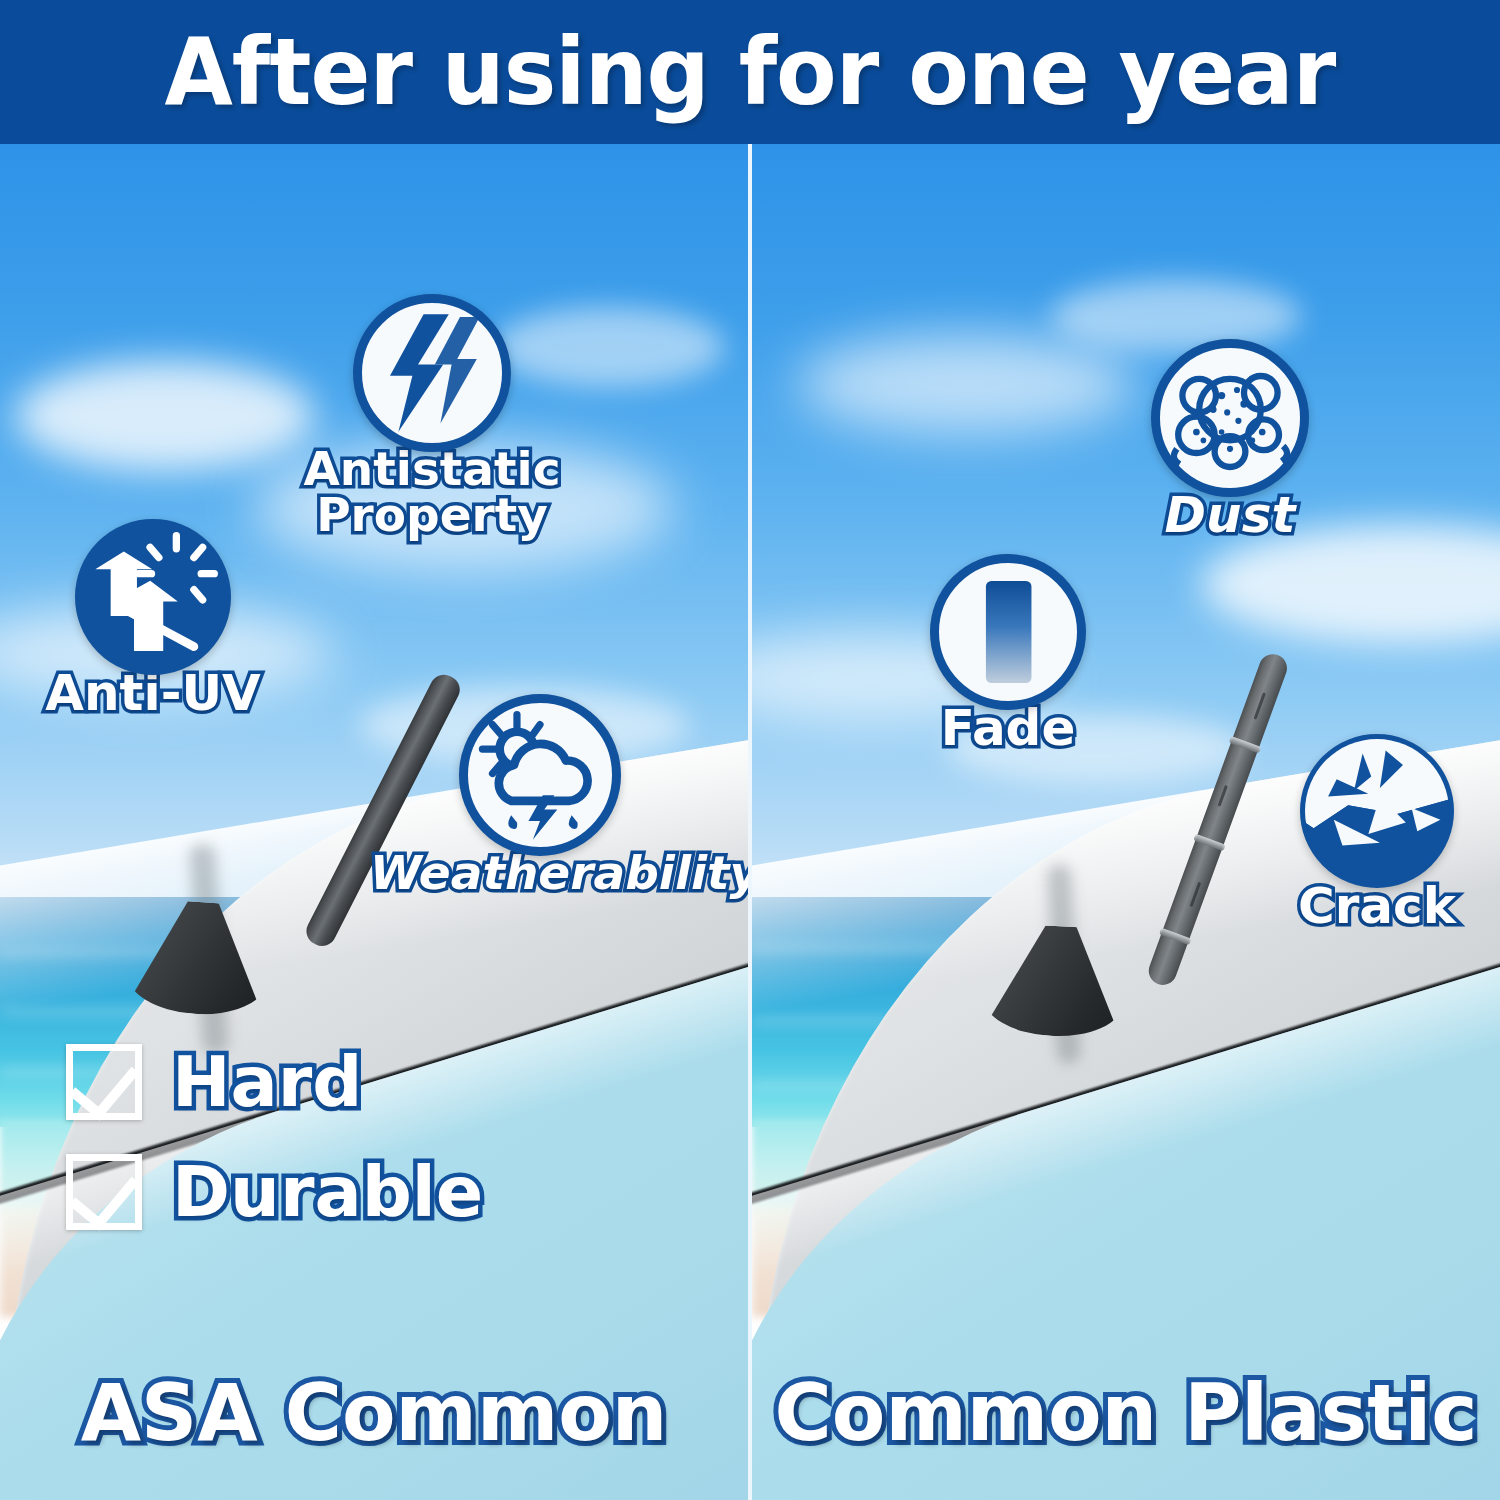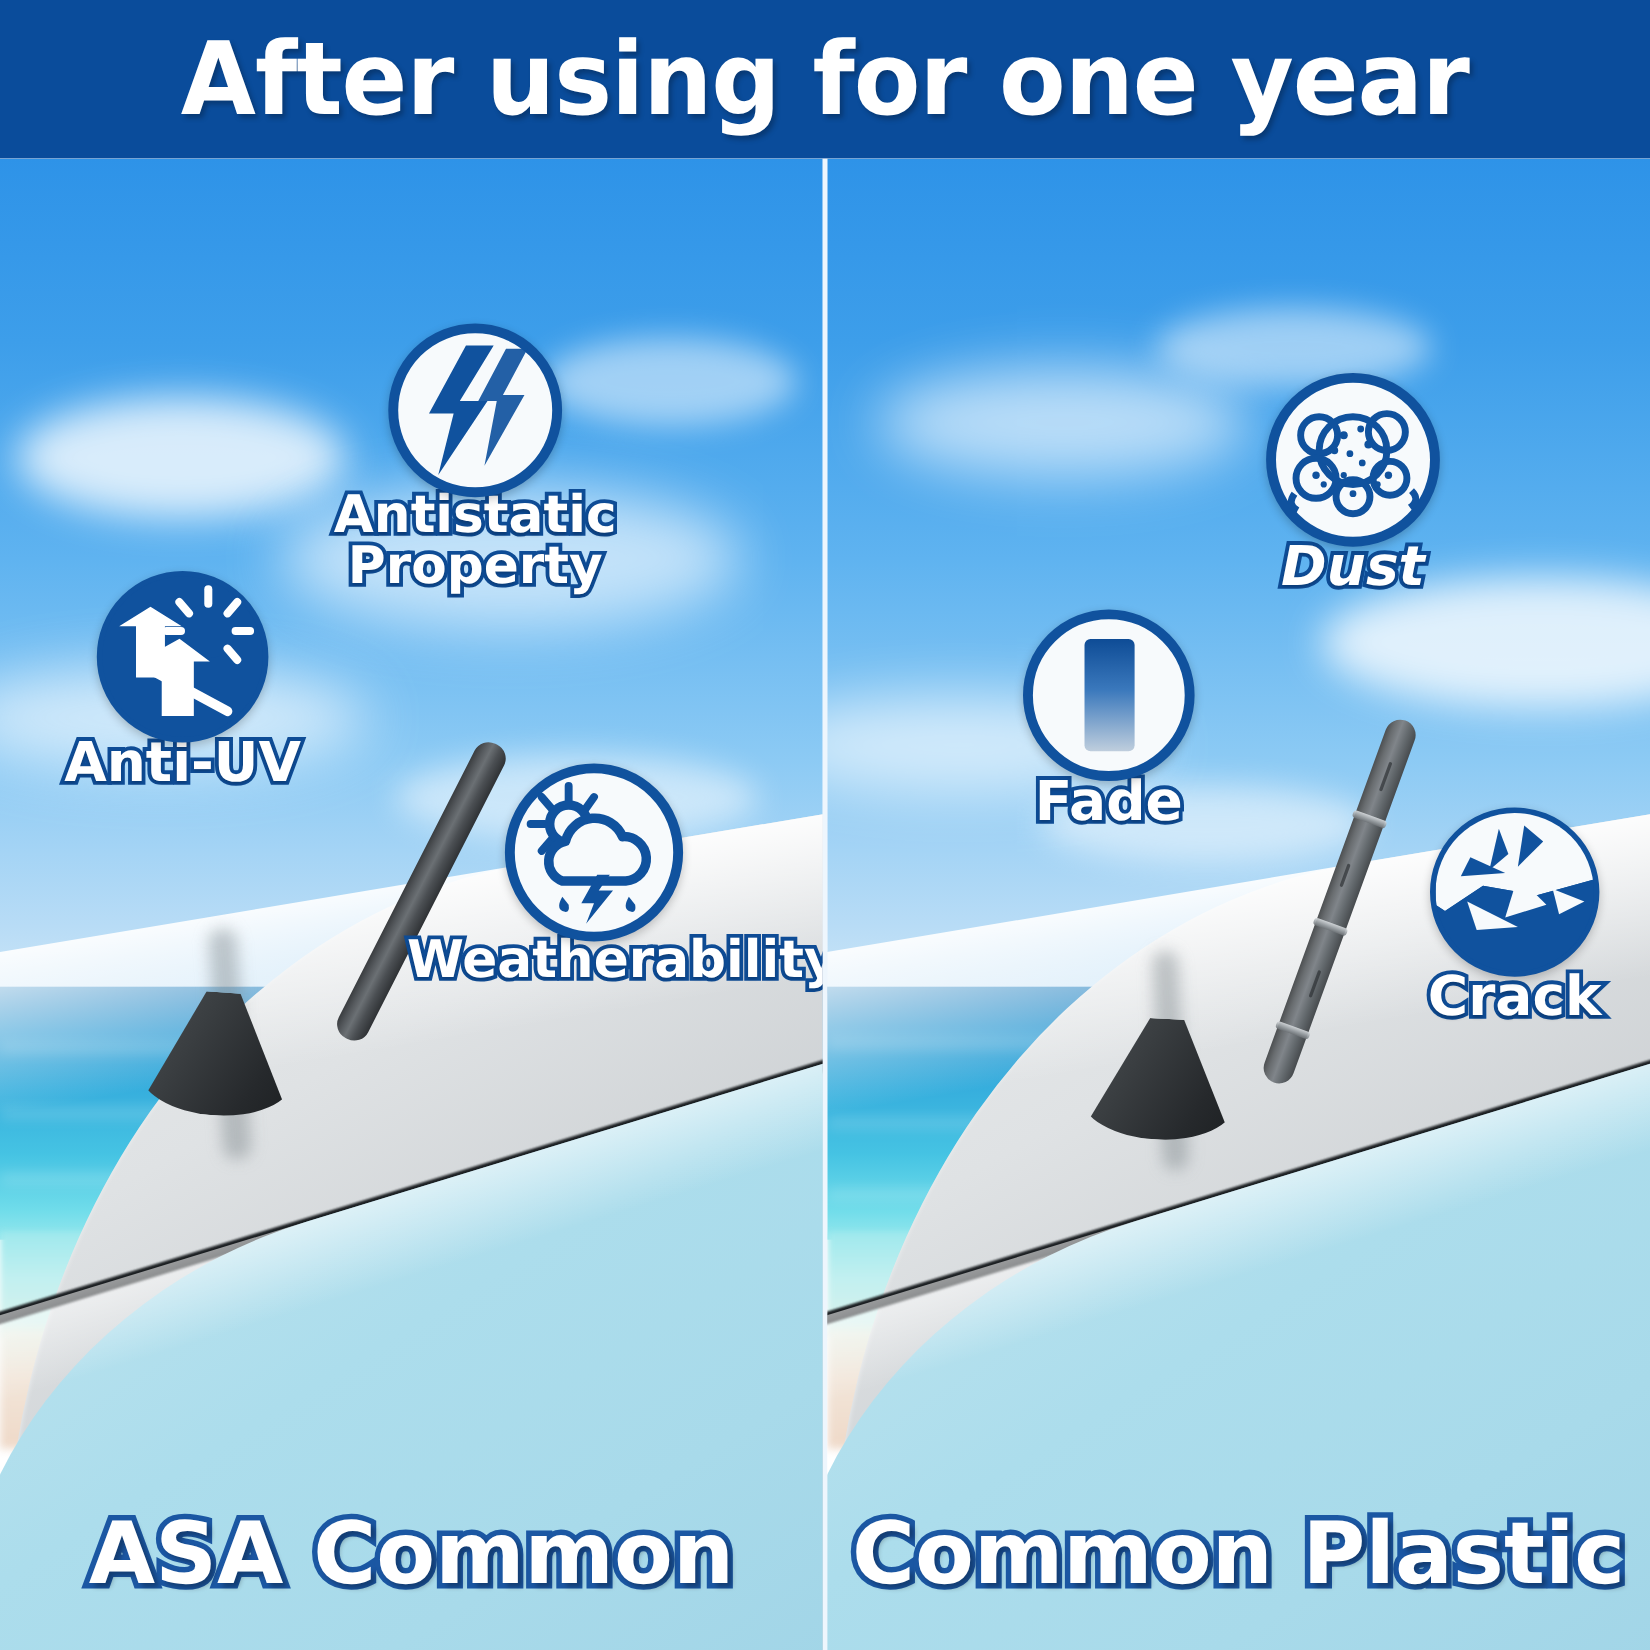--- a/index.html
+++ b/index.html
@@ -228,21 +228,21 @@
         <div class="badge-circle light" style="width:140px;height:140px;margin:0 auto;">
           <svg viewBox="0 0 100 100" aria-hidden="true">
             <path d="M44 8 L20 52 L36 52 L26 92 L58 44 L40 44 L62 8 Z" fill="#10529E"></path>
             <path d="M70 10 L52 44 L64 44 L56 86 L82 40 L68 40 L84 10 Z" fill="#10529E" opacity=".92"></path>
           </svg>
         </div>
         <div class="badge-label" style="font-size:47px;">Antistatic
 Property</div>
       </div>
 
-      <div class="badge" style="left:36px;top:375px;width:260px;">
+      <div class="badge" style="left:23px;top:375px;width:260px;">
         <div class="badge-circle solid" style="width:146px;height:146px;margin:0 auto;">
           <svg viewBox="0 0 100 100" aria-hidden="true">
             <circle cx="66" cy="34" r="17" fill="#10529E"></circle>
             <g stroke="#ffffff" stroke-width="5" stroke-linecap="round">
               <line x1="66" y1="8" x2="66" y2="17"></line>
               <line x1="84" y1="16" x2="78" y2="23"></line>
               <line x1="92" y1="34" x2="83" y2="34"></line>
               <line x1="84" y1="52" x2="78" y2="45"></line>
               <line x1="48" y1="16" x2="54" y2="23"></line>
               <line x1="40" y1="34" x2="49" y2="34"></line>
@@ -265,23 +265,33 @@
               <line x1="17" y1="49" x2="23" y2="42"></line>
               <line x1="50" y1="15" x2="45" y2="22"></line>
             </g>
             <circle cx="34" cy="32" r="12" fill="none" stroke="#10529E" stroke-width="6"></circle>
             <path d="M30 68 a13 13 0 0 1 2 -25 a19 19 0 0 1 36 -3 a13 13 0 0 1 2 28 Z" fill="#f7fafc" stroke="#10529E" stroke-width="6" stroke-linejoin="round"></path>
             <path d="M52 64 L42 82 L50 82 L45 95 L62 74 L53 74 L60 64 Z" fill="#10529E"></path>
             <path d="M30 78 q-4 7 0 9 q5 2 4 -4 Z" fill="#10529E"></path>
             <path d="M72 78 q-4 7 0 9 q5 2 4 -4 Z" fill="#10529E"></path>
           </svg>
         </div>
-        <div class="badge-label" style="font-size:47px;">Weatherability</div>
-      </div>
-
+        <div class="badge-label" style="font-size:47px;font-style:italic;">Weatherability</div>
+      </div>
+
+      <div class="checks">
+        <div class="check-row">
+          <div class="check-box"></div>
+          <div class="check-label">Hard</div>
+        </div>
+        <div class="check-row">
+          <div class="check-box"></div>
+          <div class="check-label">Durable</div>
+        </div>
+      </div>
 
       <div class="foot-title">ASA Common</div>
     </div>
 
     <div class="panel right">
 
       <div class="sky"></div>
       <div class="cloud c2" style="left:6%;top:14%;width:340px;height:100px;"></div>
       <div class="cloud c3" style="left:40%;top:10%;width:250px;height:72px;"></div>
       <div class="cloud c1" style="left:60%;top:28%;width:400px;height:120px;"></div>

